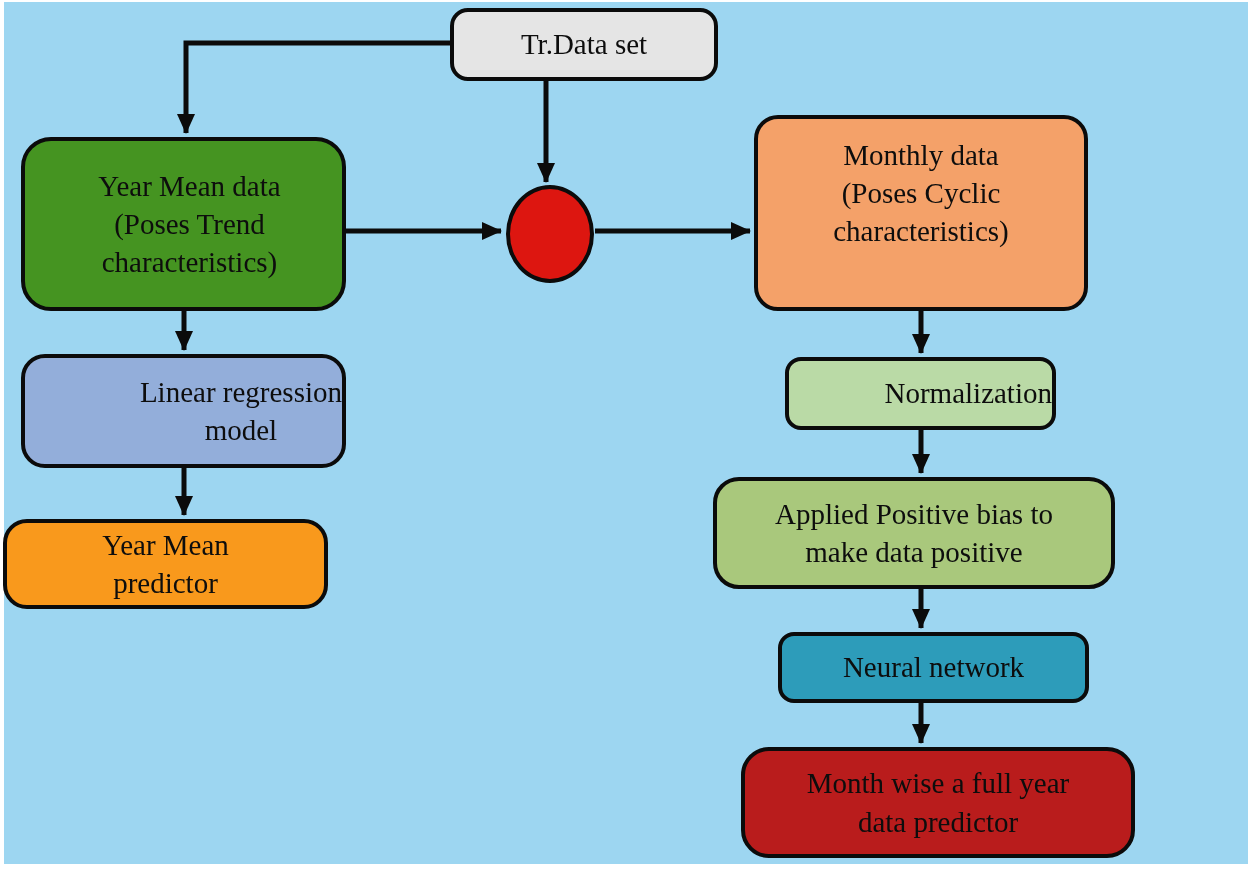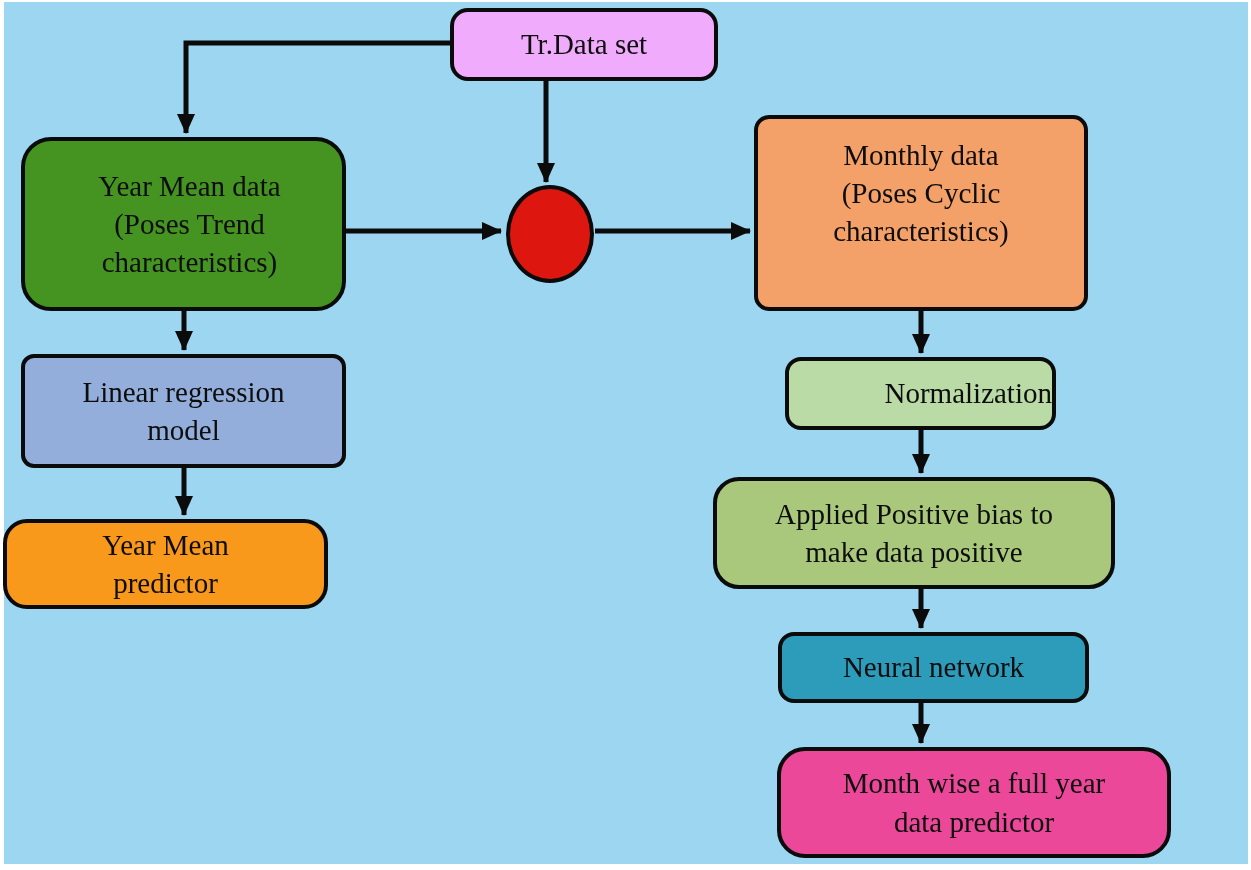--- a/index.html
+++ b/index.html
@@ -38,22 +38,22 @@
     justify-content: center;
     text-align: center;
     color: #0d0d0d;
     font-size: 29px;
     line-height: 1.32;
   }
   .label { white-space: pre-line; }
 
   .n-trdata   { left: 450px; top: 8px;   width: 268px; height: 73px;  border-radius: 18px; }
   .n-yearmean { left: 21px;  top: 137px; width: 325px; height: 174px; border-radius: 30px; padding-left: 12px; }
-  .n-monthly  { left: 754px; top: 115px; width: 334px; height: 196px; border-radius: 15px; padding-bottom: 40px; }
-  .n-linreg   { left: 21px;  top: 354px; width: 325px; height: 114px; border-radius: 13px; }
+  .n-monthly  { left: 754px; top: 115px; width: 334px; height: 196px; border-radius: 24px; padding-bottom: 40px; }
+  .n-linreg   { left: 21px;  top: 354px; width: 325px; height: 114px; border-radius: 24px; justify-content: flex-end; }
   .n-ympred   { left: 3px;   top: 519px; width: 325px; height: 90px; border-radius: 24px; }
   .n-norm     { left: 785px; top: 357px; width: 271px; height: 73px;  border-radius: 16px; justify-content: flex-end; }
   .n-bias     { left: 713px; top: 477px; width: 402px; height: 112px; border-radius: 26px; }
   .n-neural   { left: 778px; top: 632px; width: 311px; height: 71px;  border-radius: 16px; }
   .n-monthpred{ left: 741px; top: 747px; width: 394px; height: 111px; border-radius: 28px; }
   .n-junction {
     left: 506px; top: 185px; width: 88px; height: 98px;
     border-radius: 50%;
   }
 </style>
@@ -75,21 +75,21 @@
     <line x1="346" y1="231" x2="501" y2="231" marker-end="url(#ah)"></line>
     <line x1="595" y1="231" x2="750" y2="231" marker-end="url(#ah)"></line>
     <line x1="184" y1="311" x2="184" y2="350" marker-end="url(#ah)"></line>
     <line x1="184" y1="468" x2="184" y2="515" marker-end="url(#ah)"></line>
     <line x1="921" y1="311" x2="921" y2="353" marker-end="url(#ah)"></line>
     <line x1="921" y1="430" x2="921" y2="473" marker-end="url(#ah)"></line>
     <line x1="921" y1="589" x2="921" y2="628" marker-end="url(#ah)"></line>
     <line x1="921" y1="703" x2="921" y2="743" marker-end="url(#ah)"></line>
   </svg>
 
-  <div class="node n-trdata" style="background: #f0abfc; justify-content: center;">
+  <div class="node n-trdata" style="background: #e5e5e5; justify-content: center;">
     <span class="label">Tr.Data set</span>
   </div>
 
   <div class="node n-yearmean" style="background: rgb(69, 148, 33);">
     <span class="label">Year Mean data
 (Poses Trend
 characteristics)</span>
   </div>
 
   <div class="node n-junction" style="background: rgb(221, 22, 16);"></div>
@@ -116,18 +116,18 @@
 
   <div class="node n-bias" style="background: rgb(169, 200, 124);">
     <span class="label">Applied Positive bias to
 make data positive</span>
   </div>
 
   <div class="node n-neural" style="background: rgb(45, 156, 186);">
     <span class="label">Neural network</span>
   </div>
 
-  <div class="node n-monthpred" style="background: #ec4899; margin-left: 36px;">
+  <div class="node n-monthpred" style="background: #b91c1c;">
     <span class="label">Month wise a full year
 data predictor</span>
   </div>
 
 </div>
 
 </body></html>

